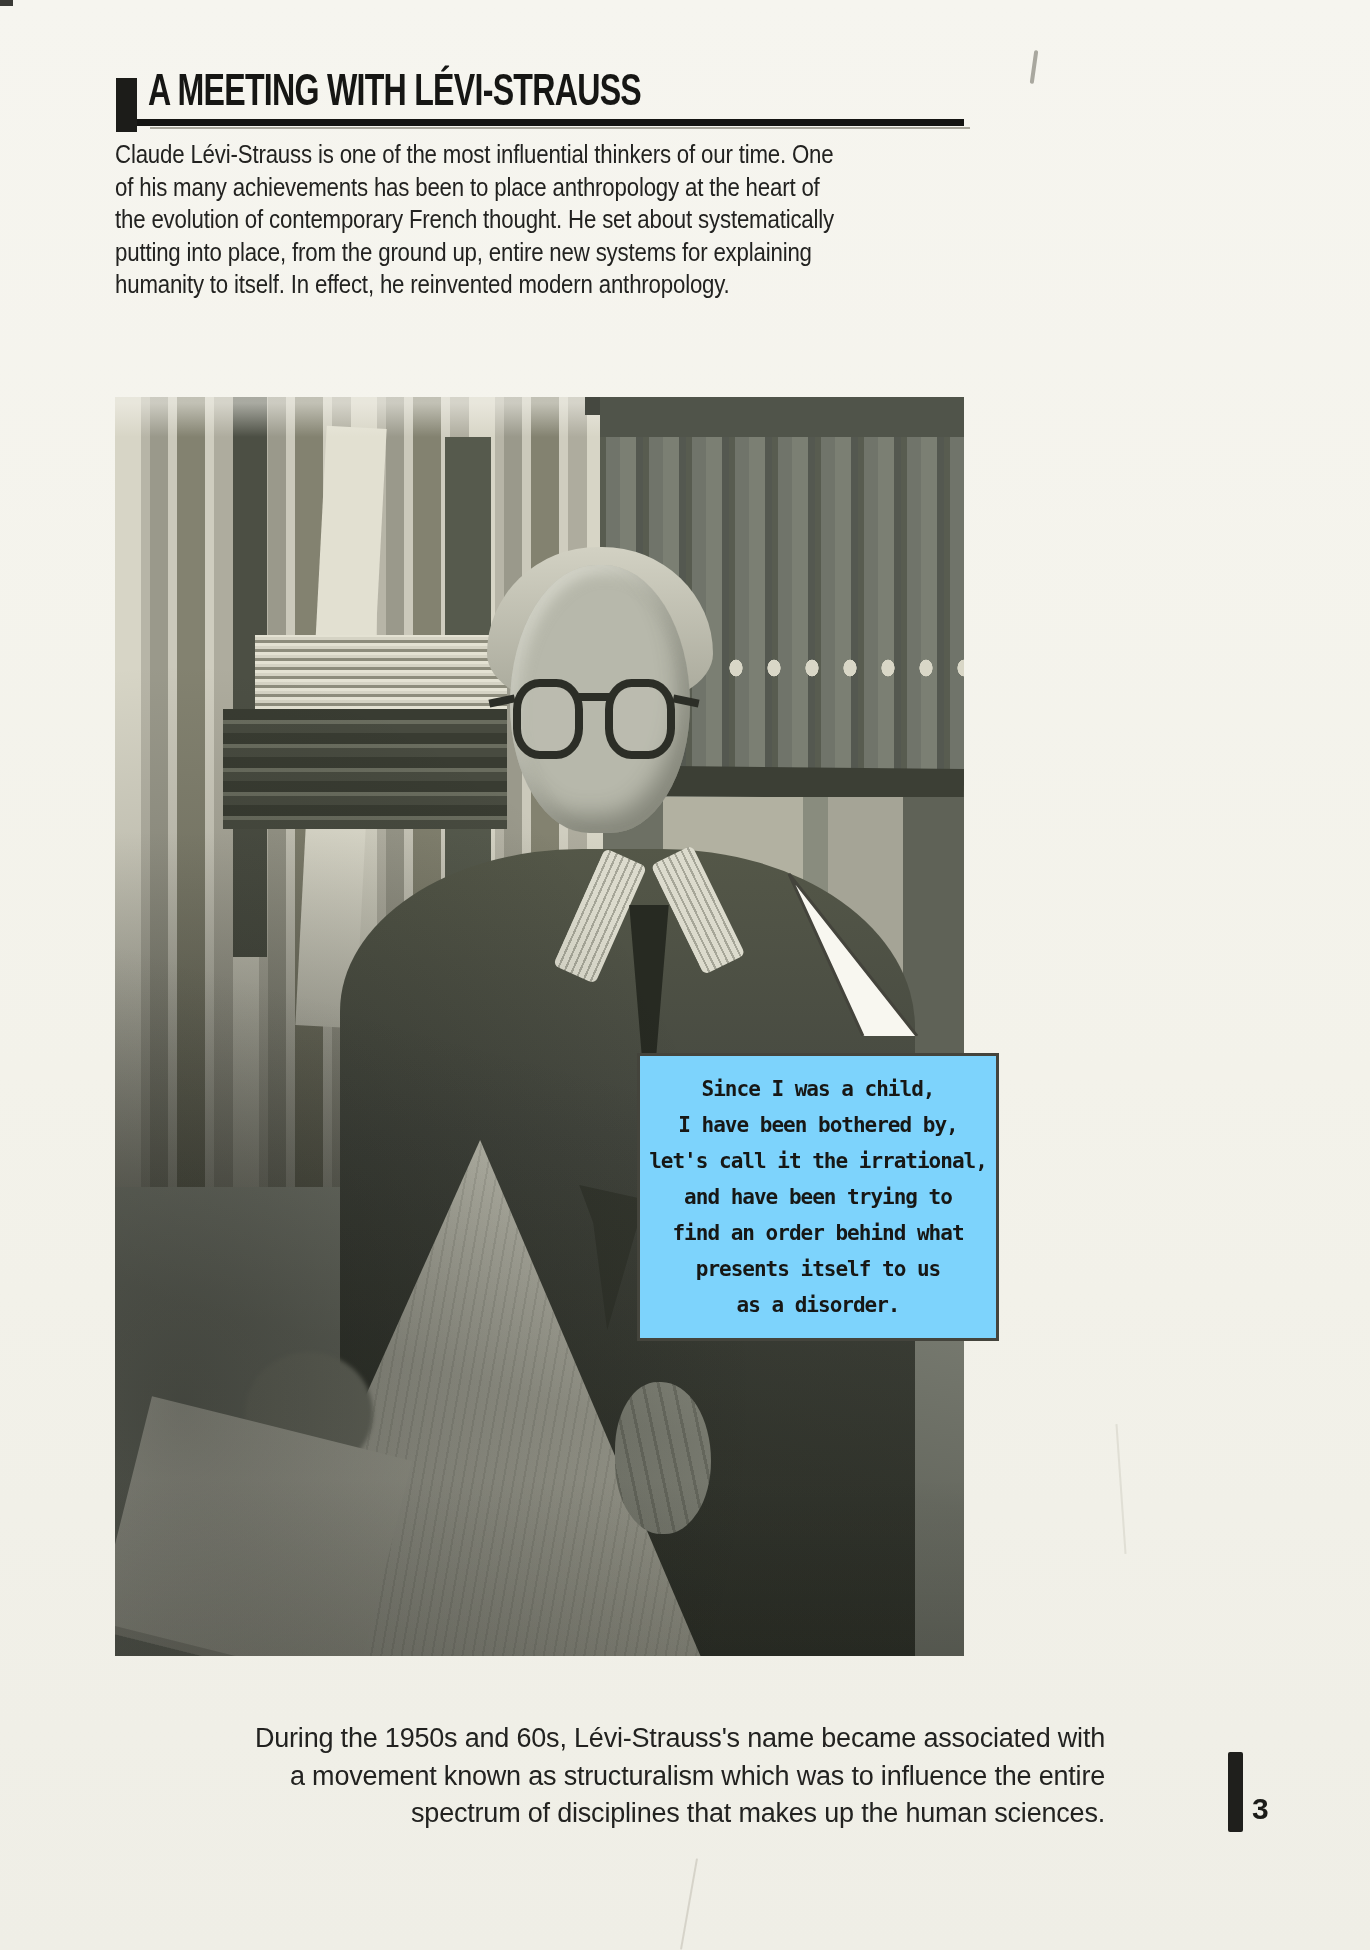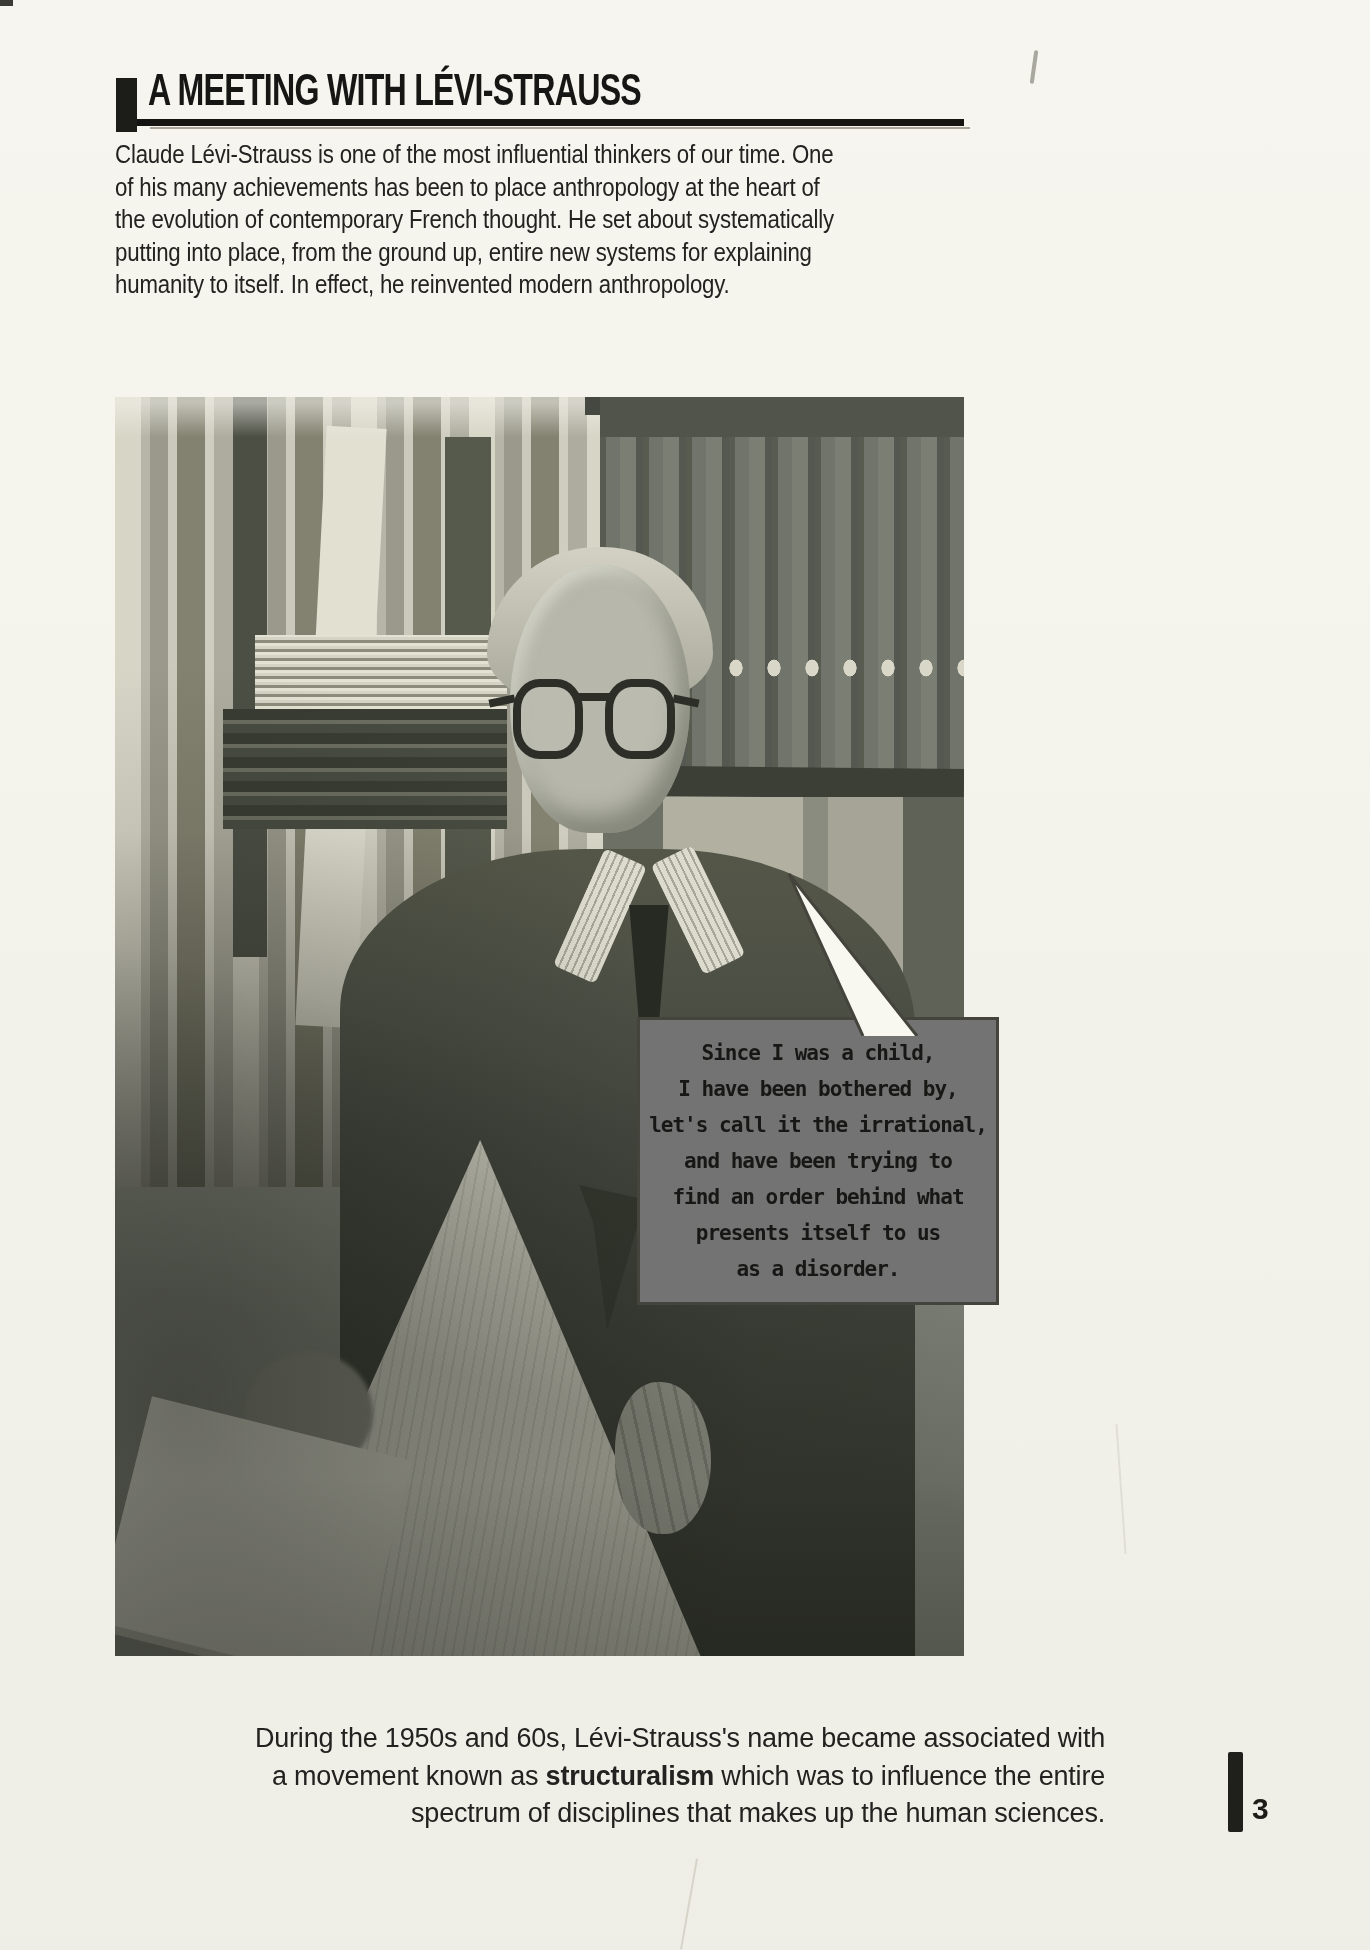--- a/index.html
+++ b/index.html
@@ -17,21 +17,21 @@
     font-weight:bold;letter-spacing:-1px;color:#161614;}
   .page-title>span{display:inline-block;transform:scaleX(.73);transform-origin:left center;white-space:nowrap;}
   .title-rule{left:137px;top:119px;width:827px;height:7px;background:#141412;}
   .title-rule-shadow{left:150px;top:127px;width:820px;height:2px;background:#a9a79c;}
 
   
   .intro{left:115px;top:138px;width:990px;font-size:26px;line-height:32.5px;
     letter-spacing:-.2px;color:#222220;transform:scaleX(.855);transform-origin:left top;}
   .footer-par{left:115px;top:1720px;width:990px;font-size:27px;line-height:37.5px;
     letter-spacing:-.2px;color:#222220;text-align:right;}
-  .footer-par b{font-weight:bold;}
+  .footer-par b{font-weight:normal;}
 
   
   .photo{left:115px;top:397px;width:849px;height:1259px;overflow:hidden;background:#83867b;}
   .photo *{position:absolute;}
   .ph-books-left{left:0;top:0;width:500px;height:790px;
     background:
       repeating-linear-gradient(90deg,#d7d5c6 0 26px,#b7b5a7 26px 35px,#9a998b 35px 53px,#cbc9bb 53px 62px,#838270 62px 90px,#cfcdbf 90px 99px,#aeac9e 99px 118px);
   }
   .ph-booksleft-shade{left:0;top:0;width:500px;height:790px;
     background:linear-gradient(180deg,rgba(246,245,238,.55) 0 6px,rgba(0,0,0,0) 40px),
@@ -97,21 +97,21 @@
     transform:rotate(14deg);box-shadow:inset 0 -8px 0 rgba(70,72,62,.25);}
   .ph-arrow{left:702px;top:838px;width:28px;height:22px;background:#2a2d24;
     clip-path:polygon(0 45%,100% 0,58% 100%);transform:rotate(-8deg);}
   .ph-shade{left:0;top:0;width:849px;height:1259px;
     background:
       linear-gradient(195deg,rgba(0,0,0,0) 52%,rgba(22,24,19,.26) 75%),
       radial-gradient(ellipse at 8% 80%,rgba(16,18,14,.42),rgba(0,0,0,0) 52%),
       linear-gradient(0deg,rgba(16,18,14,.22),rgba(0,0,0,0) 14%);}
 
   
-  .bubble{left:637px;top:1017px;width:362px;height:288px;background:#737373;
+  .bubble{left:637px;top:1053px;width:362px;height:288px;background:#7dd3fc;
     border:3px solid #44443c;box-sizing:border-box;z-index:6;
     display:flex;flex-direction:column;justify-content:center;}
   .bubble-text{font-family:"DejaVu Sans Mono","Liberation Mono",monospace;
     font-weight:bold;font-size:21px;line-height:36px;letter-spacing:-1px;
     text-align:center;color:#171715;padding:0 4px;}
   .bubble-tail{left:775px;top:866px;width:156px;height:170px;z-index:7;}
 
   
   .pgnum-bar{left:1228px;top:1752px;width:15px;height:80px;background:#1f1f1c;border-radius:2px;}
   .pgnum{left:1252px;top:1792px;font-size:30px;font-weight:bold;color:#1c1c19;}

